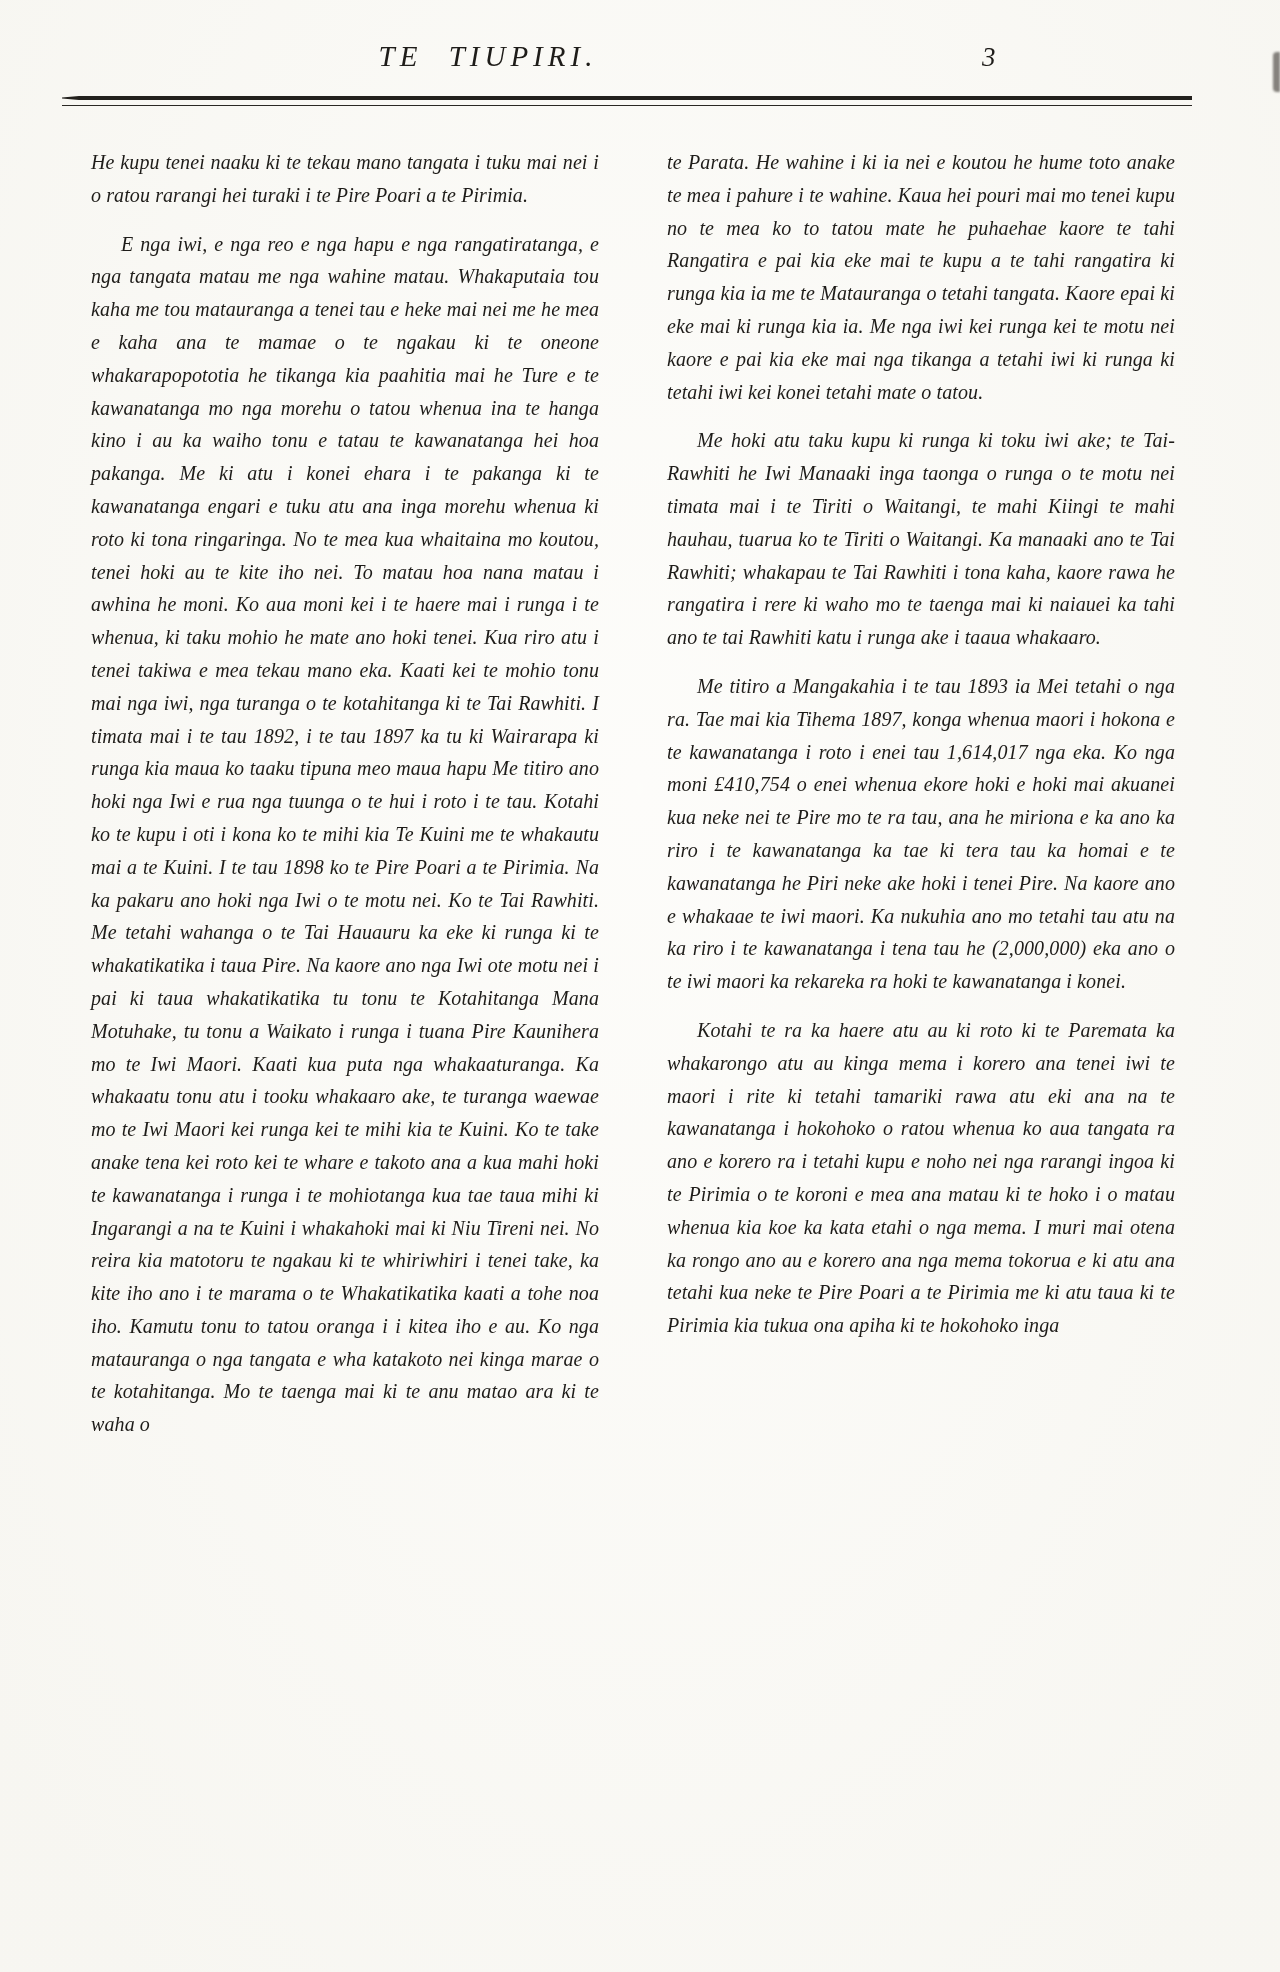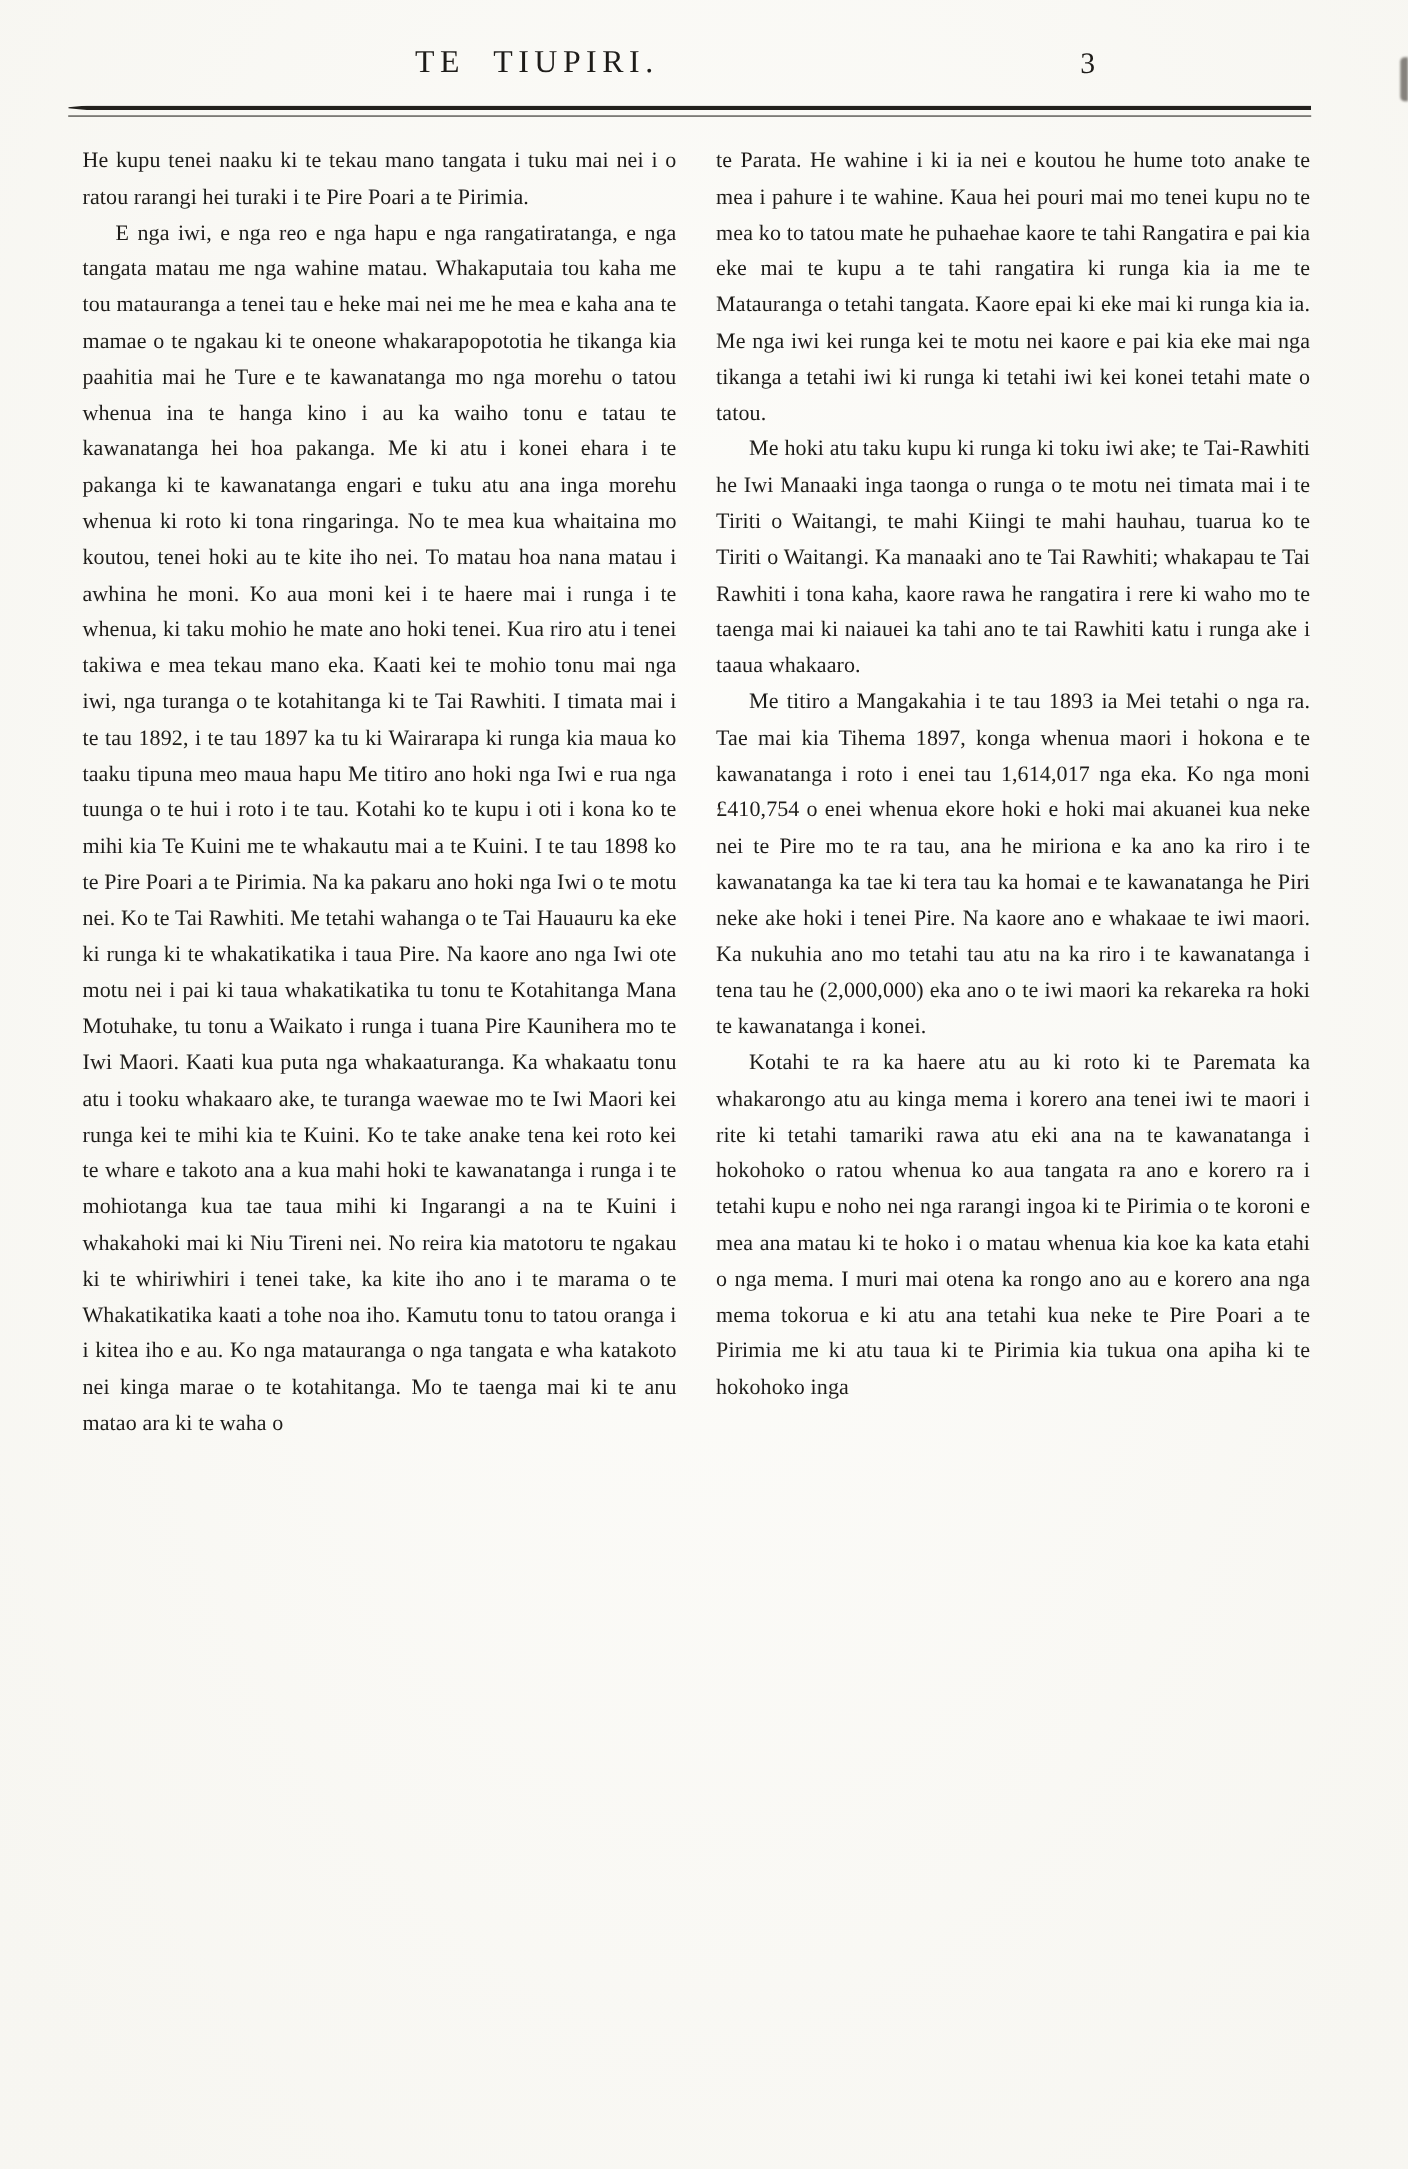--- a/index.html
+++ b/index.html
@@ -14,20 +14,21 @@
     color: #1e1c19;
     overflow: hidden;
   }
   .page {
     position: relative;
     width: 1280px;
     height: 1972px;
     background:
       radial-gradient(ellipse at 50% 40%, rgba(255,255,255,0.5), rgba(0,0,0,0.015) 90%),
       #fbfaf5;
+    font-style: italic;
   }
   .masthead {
     position: relative;
     height: 96px;
   }
   .masthead-title {
     position: absolute;
     left: 488px;
     top: 40px;
     transform: translateX(-50%);
@@ -61,21 +62,21 @@
     gap: 36px;
   }
   .col {
     width: 540px;
     font-size: 20px;
     line-height: 32.8px;
     text-align: justify;
     letter-spacing: 0.1px;
   }
   .col p {
-    margin: 0;
+    margin: 16px;
     text-indent: 1.5em;
   }
   .col p.no-indent {
     text-indent: 0;
   }
   .scan-artifact {
     position: absolute;
     right: 0;
     top: 52px;
     width: 7px;

